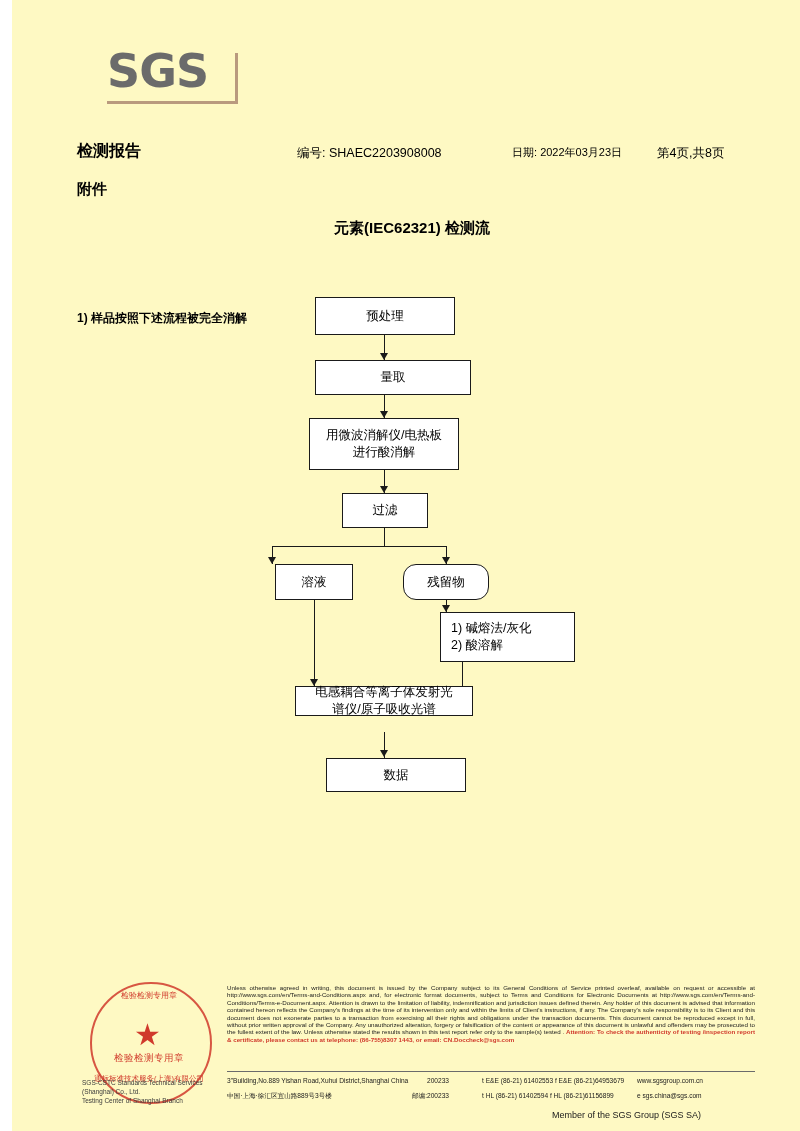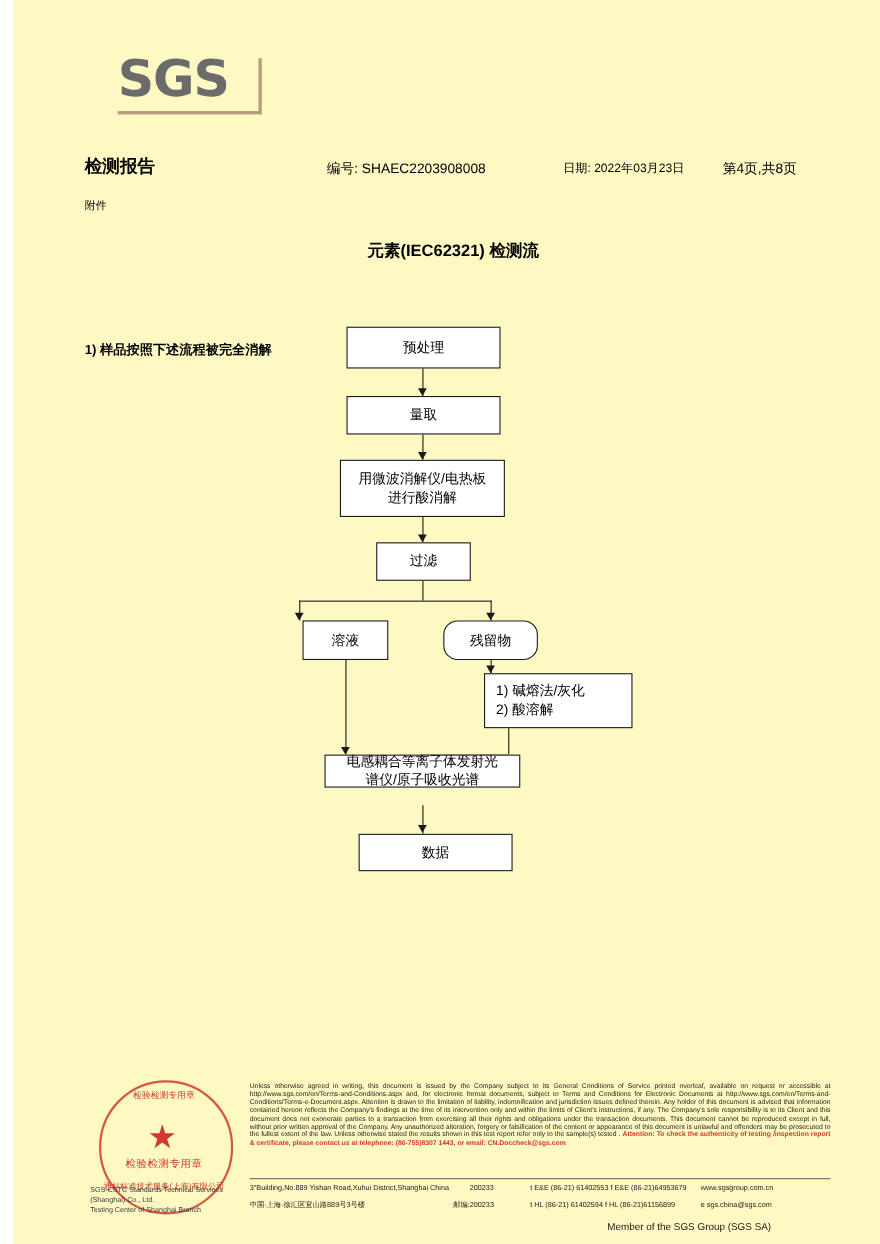--- a/index.html
+++ b/index.html
@@ -79,22 +79,22 @@
   .hdr-page {
     position: absolute;
     left: 645px;
     top: 145px;
     font-size: 12.5px;
   }
   .hdr-attach {
     position: absolute;
     left: 65px;
     top: 180px;
-    font-size: 10px;
-    font-weight: normal;
+    font-size: 15px;
+    font-weight: bold;
   }
 
   .doc-title {
     position: absolute;
     left: 0;
     top: 219px;
     width: 800px;
     text-align: center;
     font-size: 15px;
     font-weight: bold;
@@ -285,21 +285,21 @@
 
   <div class="doc-title">元素(IEC62321) 检测流</div>
   <div class="note-1">1) 样品按照下述流程被完全消解</div>
 
   <div class="flow">
 
     <div class="fbox" style="left:303px; top:297px; width:140px; height:38px;">预处理</div>
     <div class="line vline" style="left:372px; top:335px; height:25px;"></div>
     <div class="arrow" style="left:368px; top:353px;"></div>
 
-    <div class="fbox" style="left:303px; top:360px; width:140px; height:35px;">量取</div>
+    <div class="fbox" style="left:303px; top:360px; width:156px; height:35px;">量取</div>
     <div class="line vline" style="left:372px; top:395px; height:23px;"></div>
     <div class="arrow" style="left:368px; top:411px;"></div>
 
     <div class="fbox" style="left:297px; top:418px; width:150px; height:52px;">
       <span style="white-space:pre-line;">用微波消解仪/电热板
 进行酸消解</span>
     </div>
     <div class="line vline" style="left:372px; top:470px; height:23px;"></div>
     <div class="arrow" style="left:368px; top:486px;"></div>
 

